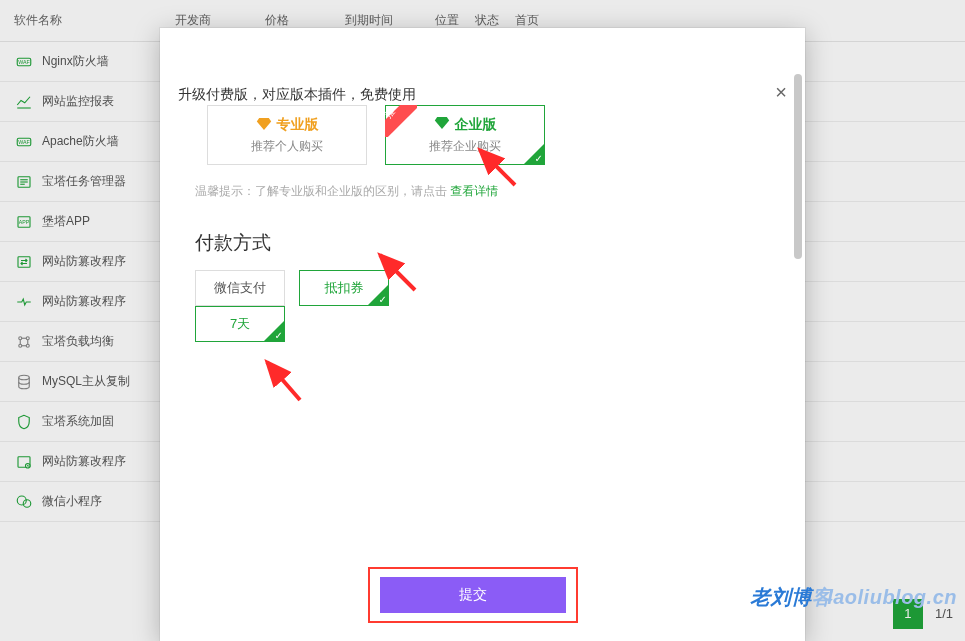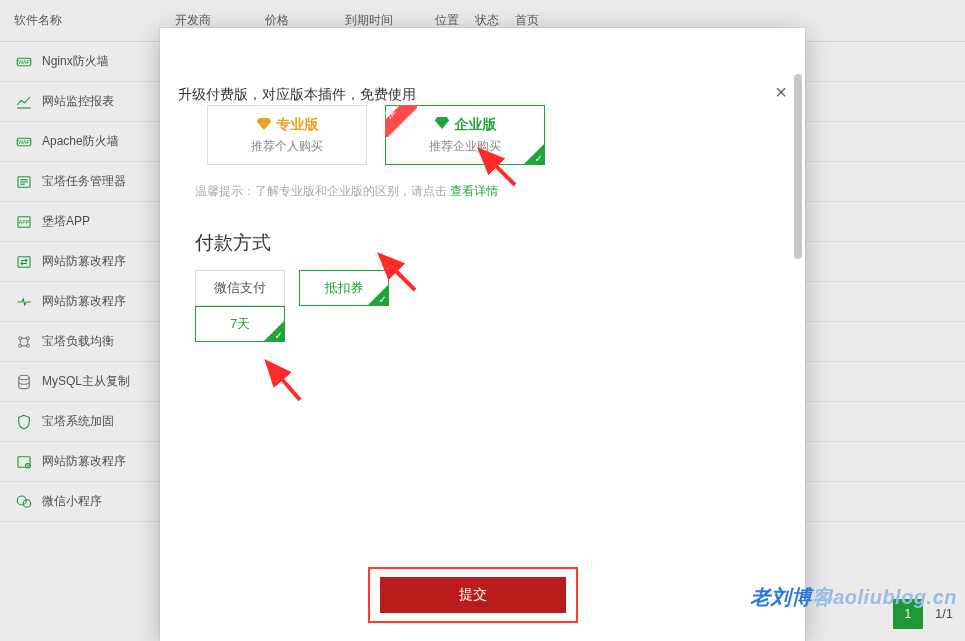--- a/index.html
+++ b/index.html
@@ -51,21 +51,21 @@
     
     .section-label { font-size: 19px; color: #333; margin-top: 30px; margin-bottom: 14px; }
     
     .option-row { display: flex; gap: 14px; }
     .option-btn { min-width: 90px; height: 36px; border: 1px solid #ddd; display: flex; align-items: center; justify-content: center; position: relative; font-size: 13px; color: #555; cursor: pointer; padding: 0 14px; }
     .option-btn.selected { border: 1px solid #20a53a; color: #20a53a; }
     
     .arrow { position: absolute; z-index: 15; pointer-events: none; }
     
     .submit-wrap { position: absolute; bottom: 18px; left: 208px; width: 210px; height: 56px; border: 2px solid #ff3b30; z-index: 12; display: flex; align-items: center; justify-content: center; }
-    .submit-btn { width: 186px; height: 36px; background: #b91c1c; color: #fff; border: none; font-size: 14px; cursor: pointer; }
+    .submit-btn { width: 186px; height: 36px; background: #8b5cf6; color: #fff; border: none; font-size: 14px; cursor: pointer; }
     
     .watermark { position: absolute; right: 8px; bottom: 30px; font-size: 20px; font-weight: bold; color: #2a7ad6; z-index: 20; font-style: italic; letter-spacing: 0.5px; }
     .watermark .alt { color: #9abde8; }
     
     .diamond { display: inline-block; }
   </style>
 </head>
 <body>
 
 <div class="table">

